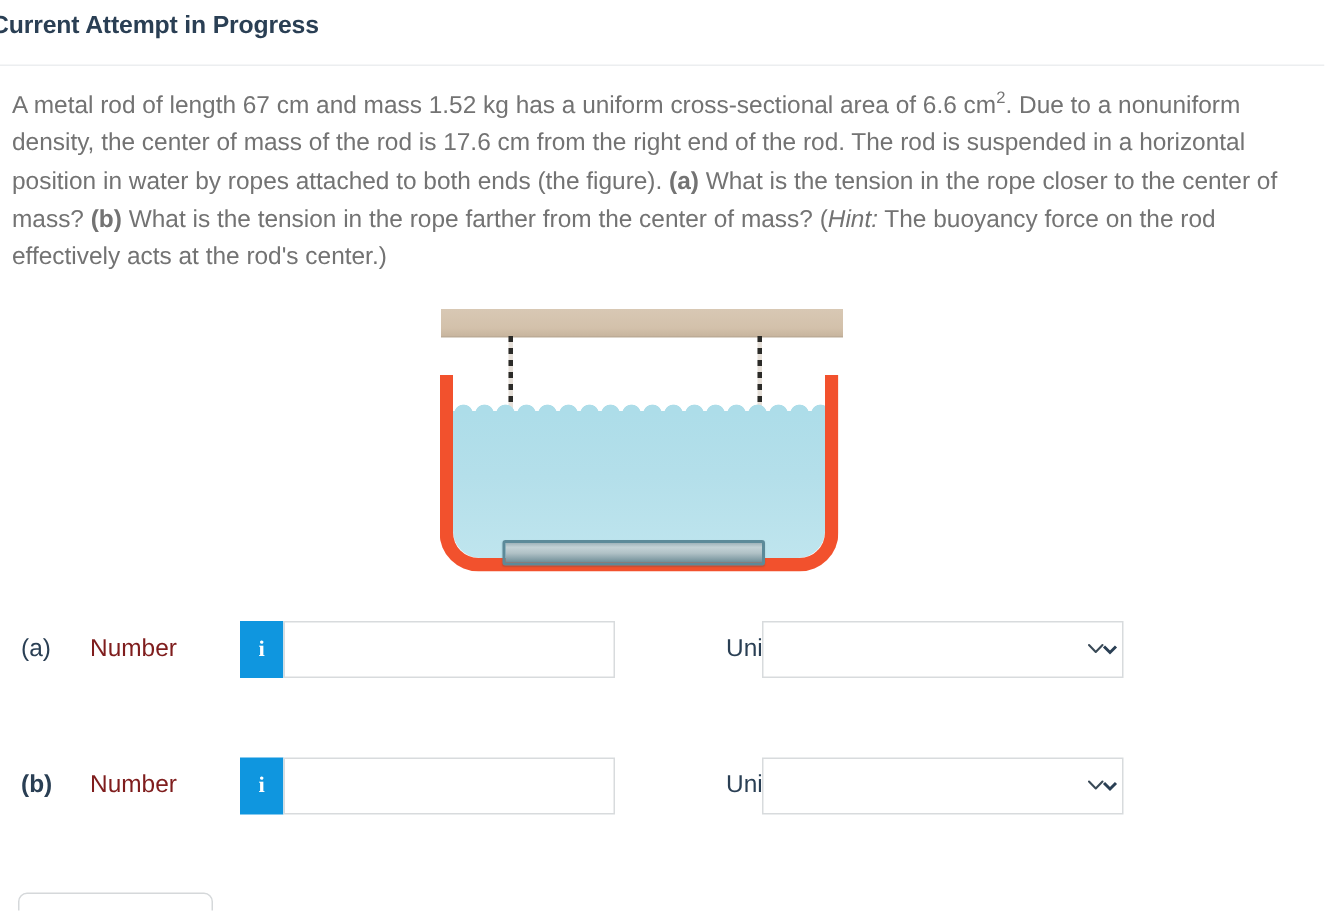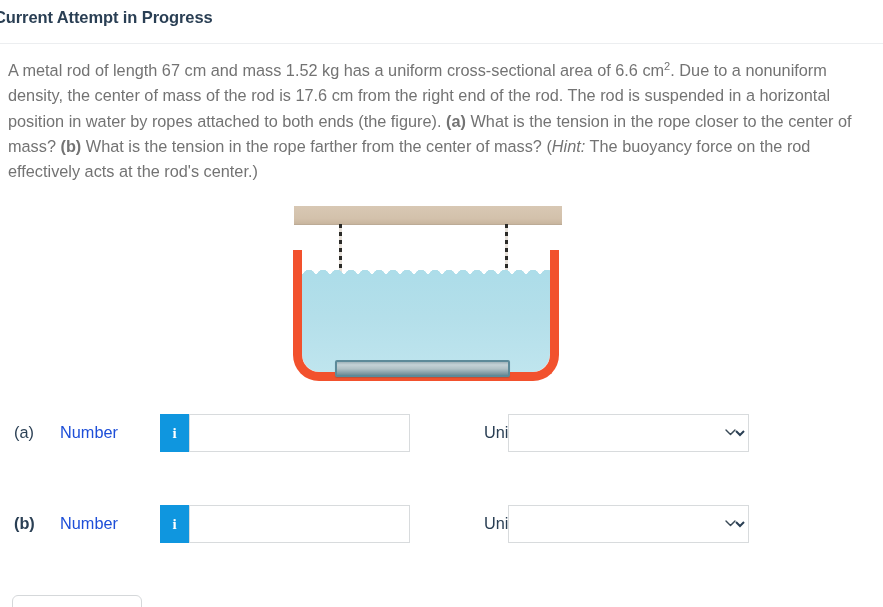--- a/index.html
+++ b/index.html
@@ -183,21 +183,21 @@
     font-size: 16.3px;
     color: #2a3f54;
   }
   .part-label.bold { font-weight: bold; }
 
   .number-label {
     position: absolute;
     left: 60px;
     top: 9px;
     font-size: 16.3px;
-    color: #1d4ed8;
+    color: #7f1d1d;
   }
 
   .info-btn {
     position: absolute;
     left: 160px;
     top: 0px;
     width: 29px;
     height: 38px;
     background: #0f96df;
     color: #ffffff;

